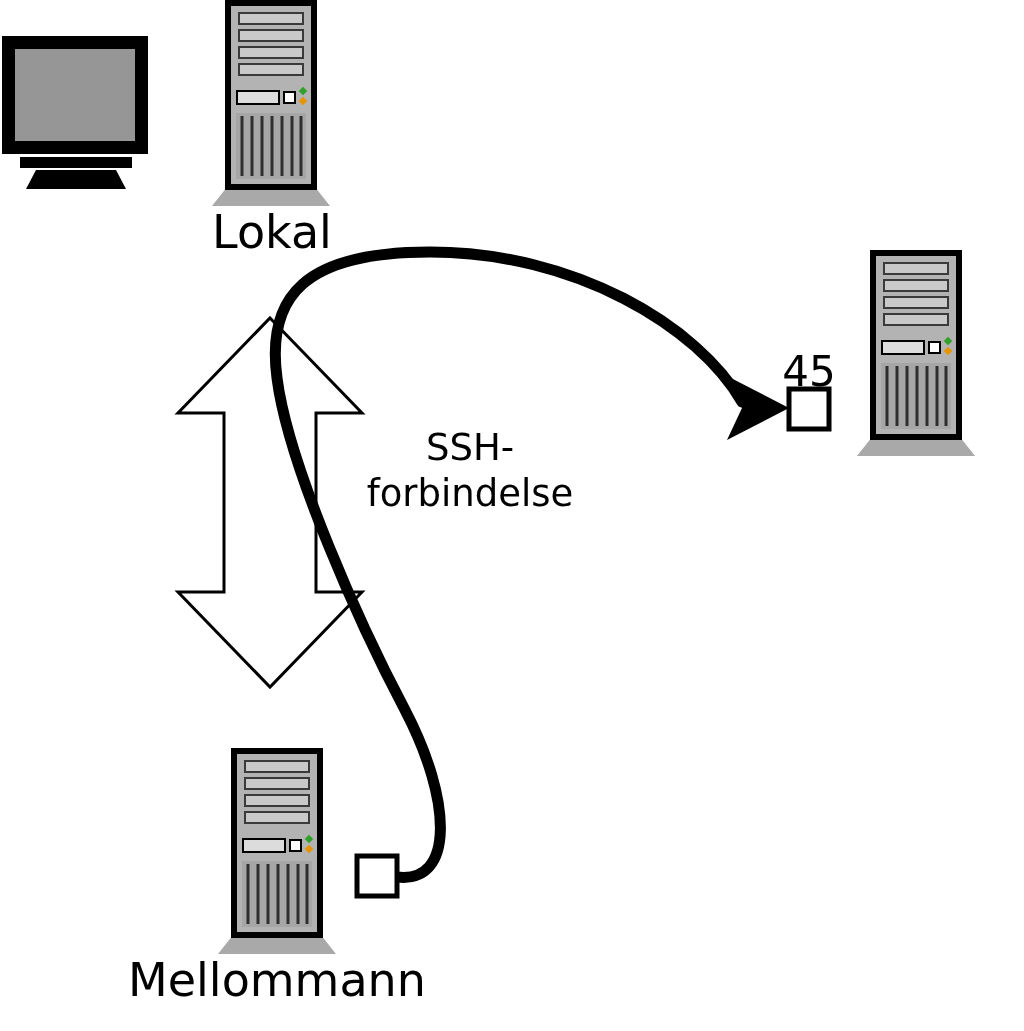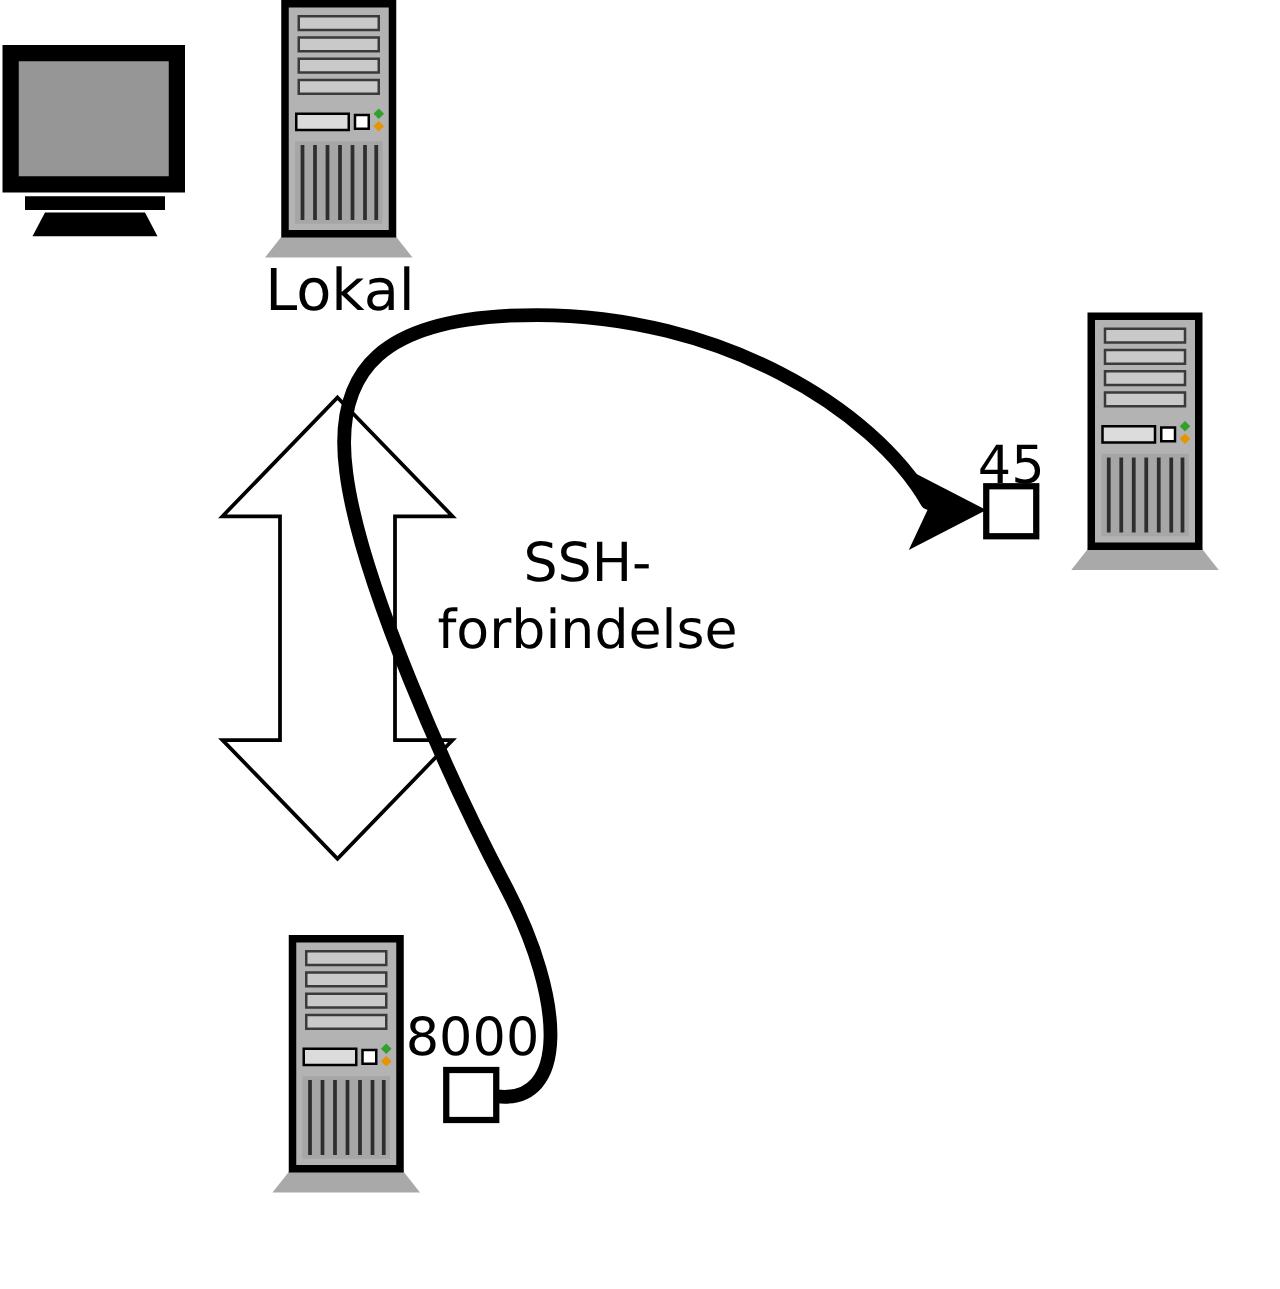--- a/index.html
+++ b/index.html
@@ -19,21 +19,21 @@
   }
   .label {
     position: absolute;
     transform: translateX(-50%);
     text-align: center;
     white-space: pre-line;
     line-height: 1.24;
     color: #000;
   }
   .label-node { font-size: 46px; }
-  .label-conn { font-size: 43px; }
+  .label-conn { font-size: 37px; }
   .label-port { font-size: 42px; }
 </style>
 </head>
 <body>
 
 <div class="canvas">
 
   <svg class="layer" viewBox="0 0 1024 1031" xmlns="http://www.w3.org/2000/svg">
     <defs>
       <g id="tower-shape">
@@ -74,21 +74,21 @@
     <path d="M 397 877 C 455 884 452 800 405 710 C 360 625 288 465 277 378 C 266 296 305 252 430 252 C 575 252 698 326 742 402" fill="none" stroke="#000000" stroke-width="11" stroke-linecap="round"></path>
     <polygon points="789,408 727,376 742,408 727,440" fill="#000000"></polygon>
 
     <rect x="789" y="389" width="40" height="40" fill="#ffffff" stroke="#000000" stroke-width="5"></rect>
     <rect x="357" y="856" width="40" height="40" fill="#ffffff" stroke="#000000" stroke-width="5"></rect>
   </svg>
 
   <div class="label label-node" style="left:272px; top:204px;">Lokal</div>
 
 
+  <div class="label label-node" style="left:277px; top:952px;">Mellommann</div>
 
   <div class="label label-conn" style="left:470px; top:425px;">SSH-
 forbindelse</div>
 
   <div class="label label-port" style="left:809px; top:346px;">45</div>
 
-  <div class="label label-port" style="left:378px; top:804px;">8000</div>
 
 </div>
 
 </body></html>

